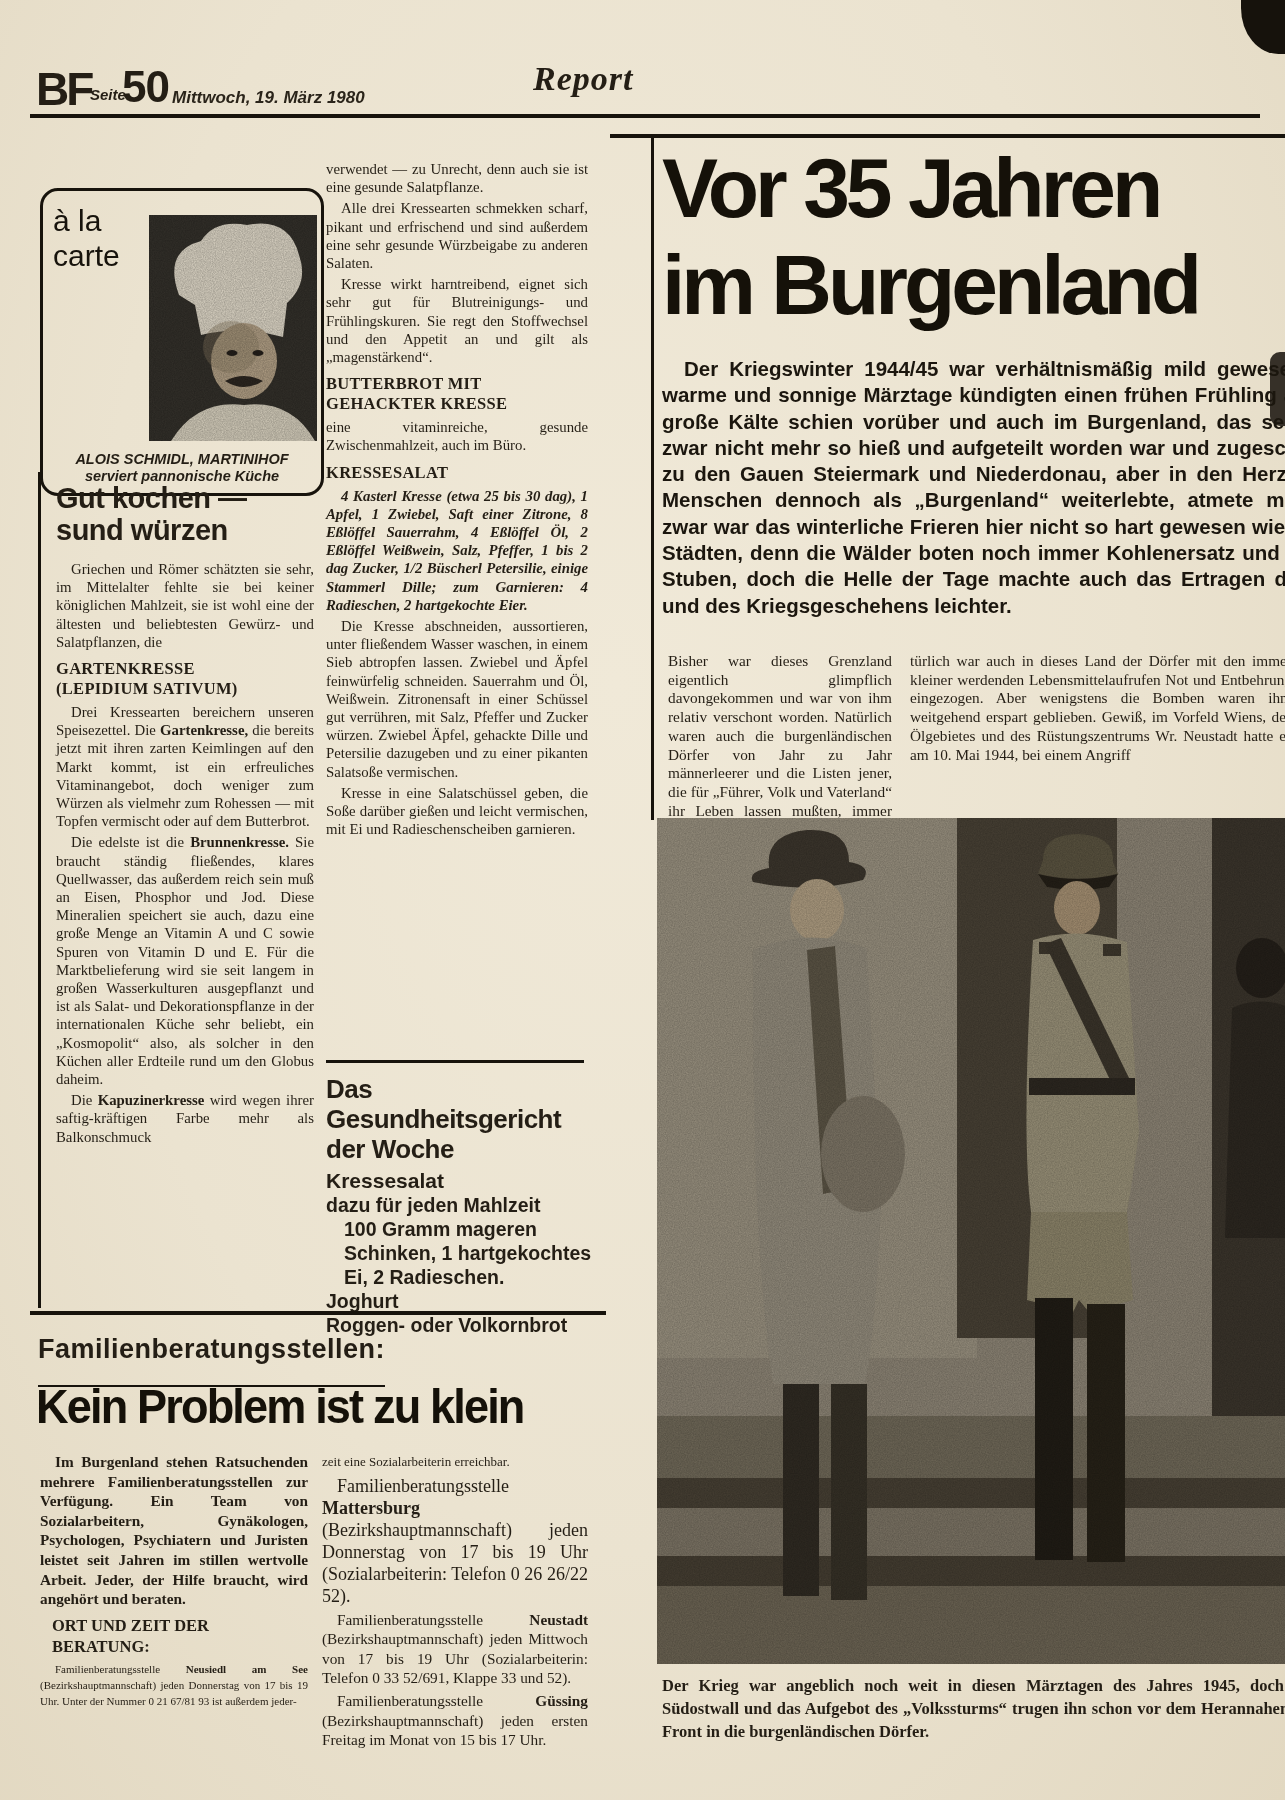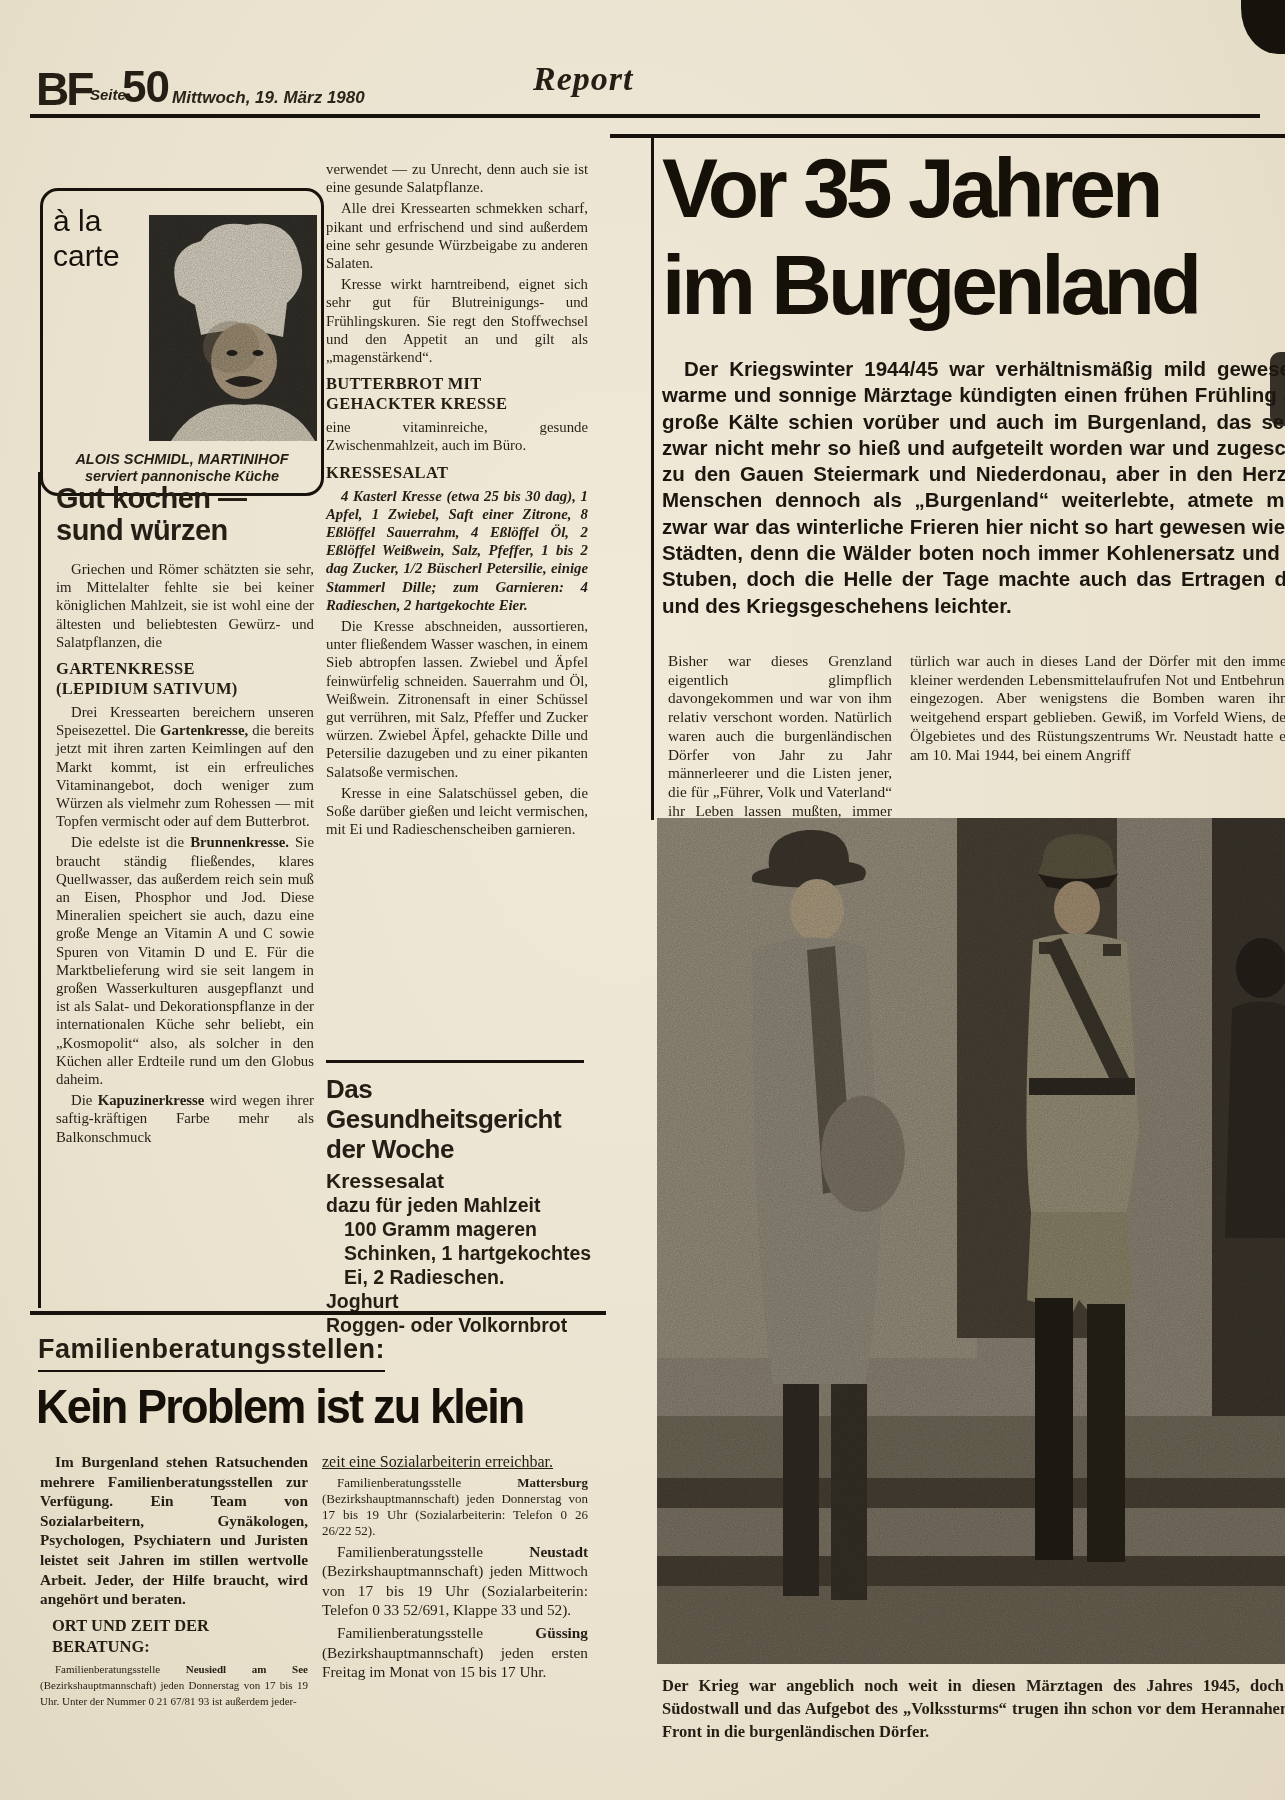--- a/index.html
+++ b/index.html
@@ -33,21 +33,21 @@
   .health-item{font-family:"Liberation Sans",sans-serif;font-weight:bold;font-size:19.5px;line-height:24px;}
   .health-ind{padding-left:18px;}
 
   
   .big-headline{font-family:"Liberation Sans",sans-serif;font-weight:900;font-size:84px;line-height:97px;letter-spacing:-4px;white-space:nowrap;color:#151109;}
   .lead{font-family:"Liberation Sans",sans-serif;font-weight:bold;font-size:20.5px;line-height:26.3px;text-align:justify;text-indent:22px;color:#1b160e;}
   .bodycol{font-size:15.3px;line-height:18.7px;text-align:justify;}
   .caption-war{font-weight:bold;font-size:16.5px;line-height:23px;text-align:justify;}
 
   
-  .kicker{font-family:"Liberation Sans",sans-serif;font-weight:600;font-size:27px;letter-spacing:.5px;border-bottom:2.5px solid #17130c;padding-bottom:5px;}
+  .kicker{font-family:"Liberation Sans",sans-serif;font-weight:600;font-size:27px;letter-spacing:.5px;border-bottom:2.5px solid #17130c;padding-bottom:20px;}
   .family-headline{font-family:"Liberation Sans",sans-serif;font-weight:900;font-size:49px;letter-spacing:-2px;transform:scaleX(.92);transform-origin:left top;white-space:nowrap;color:#151109;}
   .famcol{font-size:15.3px;line-height:19.6px;text-align:justify;}
   .famlead{font-weight:bold;margin:0 0 6px;text-indent:15px;}
   .famh{font-weight:bold;font-size:16.5px;line-height:21px;margin:6px 12px 4px;}
 
   .photo{position:absolute;display:block;}
   .blot{position:absolute;background:#16120c;}
 </style>
 </head>
 <body>
@@ -170,19 +170,19 @@
   <div class="rule" style="left:30px;top:1311px;width:576px;height:4px;"></div>
   <div class="abs kicker" style="left:38px;top:1334px;">Familienberatungsstellen:</div>
   <div class="abs family-headline" style="left:36px;top:1378px;">Kein Problem ist zu klein</div>
 
   <div class="abs famcol" style="left:40px;top:1452px;width:268px;">
     <p class="famlead" style="margin:0 0 4px;">Im Burgenland stehen Ratsuchenden mehrere Familienberatungsstellen zur Verfügung. Ein Team von Sozialarbeitern, Gynäkologen, Psychologen, Psychiatern und Juristen leistet seit Jahren im stillen wertvolle Arbeit. Jeder, der Hilfe braucht, wird angehört und beraten.</p>
     <div class="famh">ORT UND ZEIT DER<br>BERATUNG:</div>
     <p class="pp" style="font-size:11px;line-height:16px;">Familienberatungsstelle <b>Neusiedl am See</b> (Bezirkshauptmannschaft) jeden Donnerstag von 17 bis 19 Uhr. Unter der Nummer 0 21 67/81 93 ist außerdem jeder-</p>
   </div>
   <div class="abs famcol" style="left:322px;top:1452px;width:266px;">
-    <p class="pp noind" style="font-size:16px;line-height:19.6px;text-decoration:underline;">zeit eine Sozialarbeiterin erreichbar.</p>
-    <p class="pp" style="font-size:13px;line-height:16px;">Familienberatungsstelle <b>Mattersburg</b> (Bezirkshauptmannschaft) jeden Donnerstag von 17 bis 19 Uhr (Sozialarbeiterin: Telefon 0 26 26/22 52).</p>
+    <p class="pp noind" style="font-size:13px;line-height:19.6px;">zeit eine Sozialarbeiterin erreichbar.</p>
+    <p class="pp" style="font-size:18px;line-height:22px;">Familienberatungsstelle <b>Mattersburg</b> (Bezirkshauptmannschaft) jeden Donnerstag von 17 bis 19 Uhr (Sozialarbeiterin: Telefon 0 26 26/22 52).</p>
     <p class="pp" style="font-size:15.3px;line-height:19.6px;">Familienberatungsstelle <b>Neustadt</b> (Bezirkshauptmannschaft) jeden Mittwoch von 17 bis 19 Uhr (Sozialarbeiterin: Telefon 0 33 52/691, Klappe 33 und 52).</p>
     <p class="pp" style="font-size:15.3px;line-height:19.6px;">Familienberatungsstelle <b>Güssing</b> (Bezirkshauptmannschaft) jeden ersten Freitag im Monat von 15 bis 17 Uhr.</p>
   </div>
 
 </div>
 
 </body></html>

